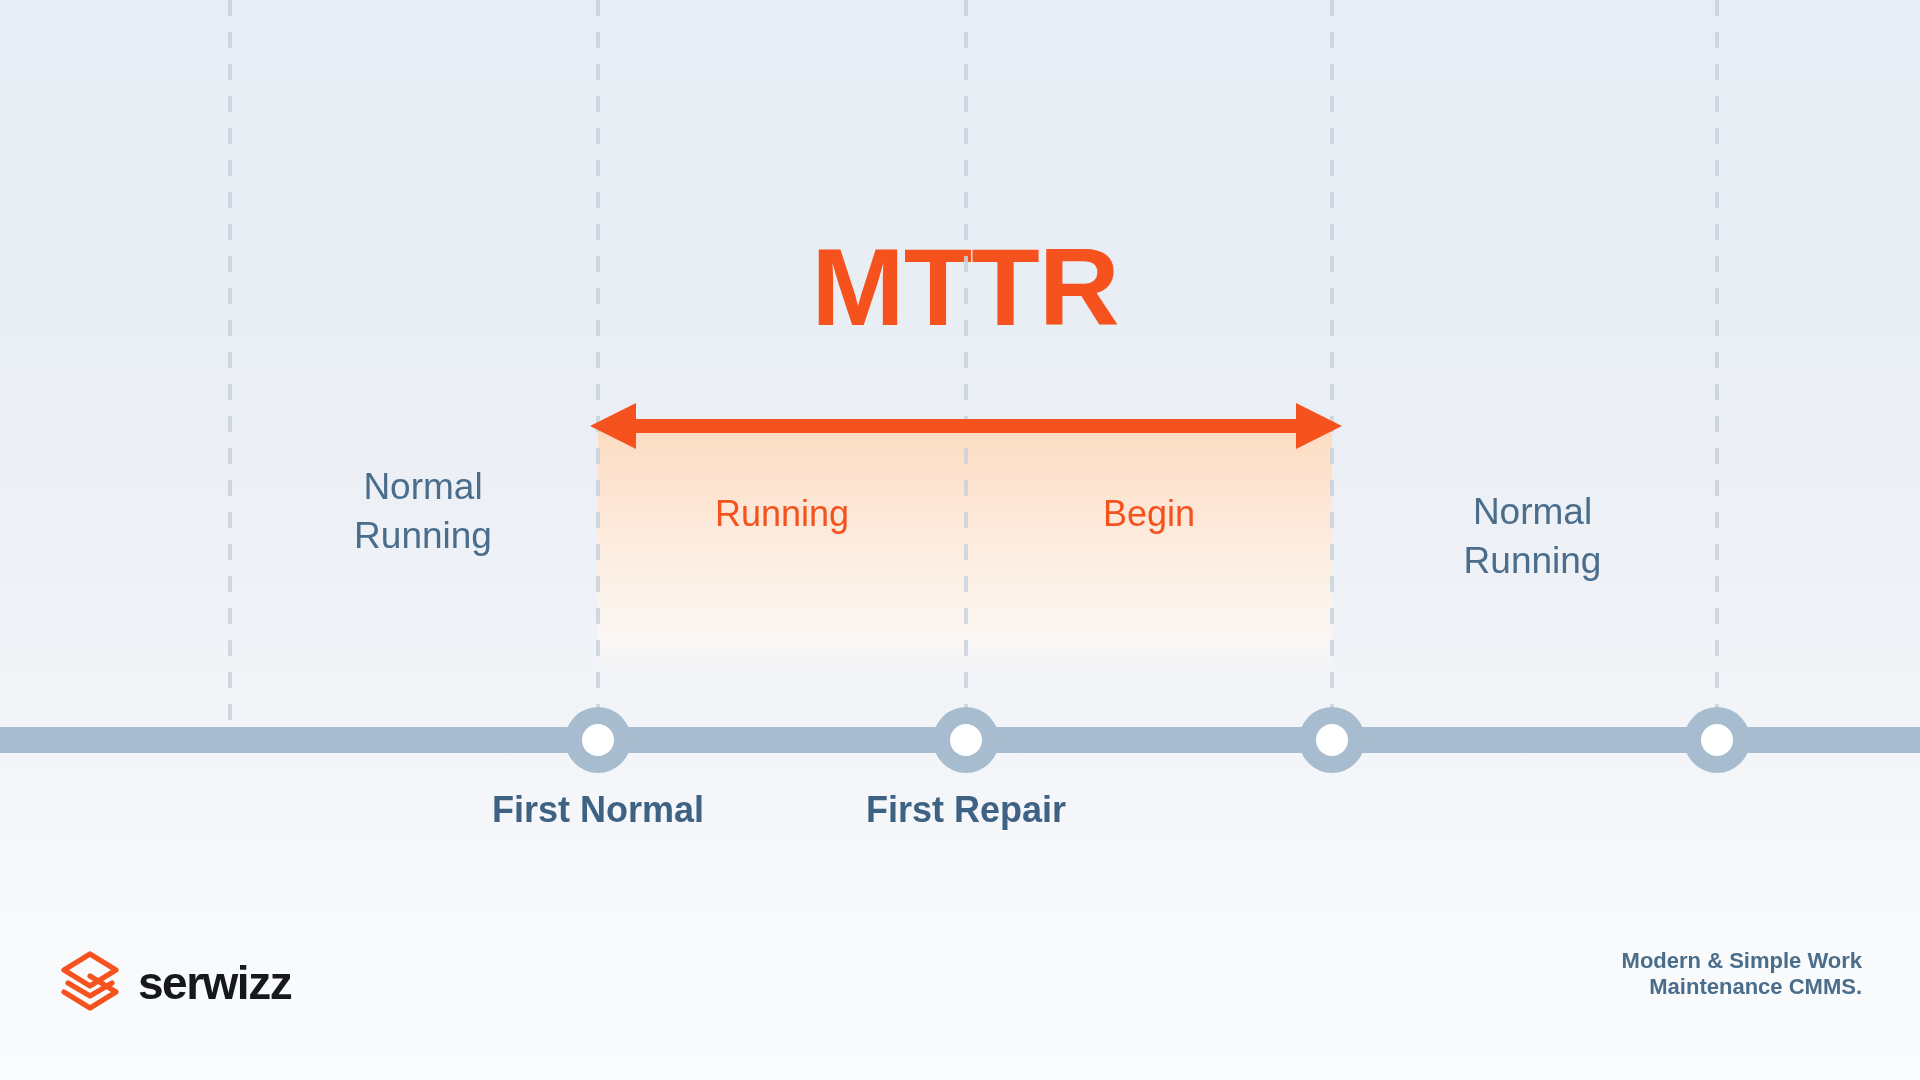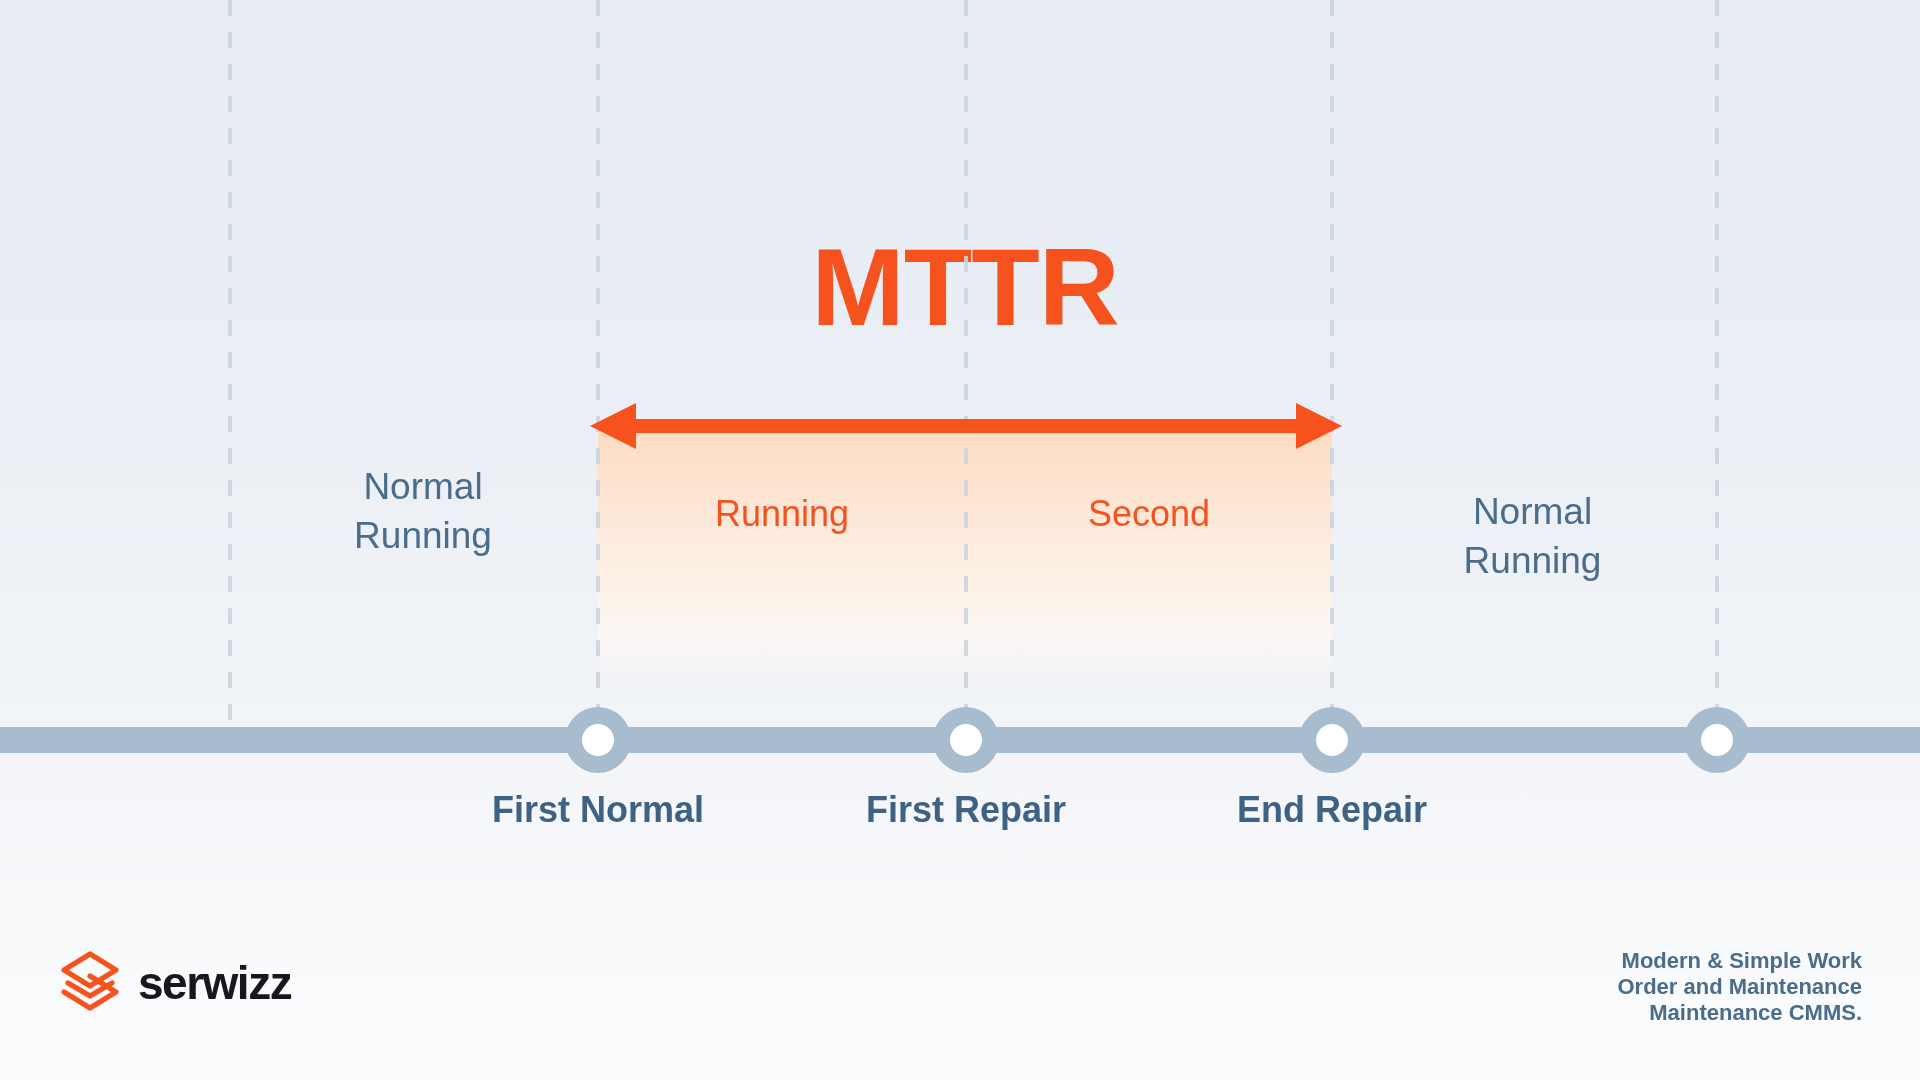--- a/index.html
+++ b/index.html
@@ -216,54 +216,52 @@
     <svg width="756" height="48" viewBox="0 0 756 48" xmlns="http://www.w3.org/2000/svg">
       <g fill="#f5521e">
         <rect x="34" y="17" width="688" height="14"></rect>
         <path d="M 2 24 L 48 1 L 48 17 L 34 24 L 48 31 L 48 47 Z"></path>
         <path d="M 754 24 L 708 1 L 708 17 L 722 24 L 708 31 L 708 47 Z"></path>
       </g>
     </svg>
   </div>
 
   <div class="phase-label phase-diagnose">Running</div>
-  <div class="phase-label phase-repair">Second</div>
+  <div class="phase-label phase-repair">Begin</div>
 
   <div class="normal-label normal-left">
     <div>Normal</div>
     <div>Running</div>
   </div>
   <div class="normal-label normal-right">
     <div>Normal</div>
     <div>Running</div>
   </div>
 
   <div class="timeline-bar"></div>
 
   <div class="marker" style="left:598px"></div>
   <div class="marker" style="left:966px"></div>
   <div class="marker" style="left:1332px"></div>
   <div class="marker" style="left:1717px"></div>
 
   <div class="milestone-label" style="left:598px">First Normal</div>
   <div class="milestone-label" style="left:966px">First Repair</div>
-  <div class="milestone-label" style="left:1332px">End Repair</div>
 
   <div class="footer-logo">
     <span class="logo-mark">
       <svg width="60" height="62" viewBox="0 0 60 62" xmlns="http://www.w3.org/2000/svg">
         <g fill="none" stroke="#f5521e" stroke-width="5.2" stroke-linejoin="round" stroke-linecap="round">
           <path d="M 30 4 L 56 20 L 30 36 L 4 20 Z"></path>
           <path d="M 8 33 L 30 46 L 52 33"></path>
           <path d="M 30 26 L 56 42 L 30 58 L 4 42"></path>
         </g>
       </svg>
     </span>
     <span class="logo-word">serwizz</span>
   </div>
 
   <div class="footer-tagline">
     <div>Modern &amp; Simple Work</div>
-    <div>Order and Maintenance</div>
     <div>Maintenance CMMS.</div>
   </div>
 
 </div>
 
 </body></html>

